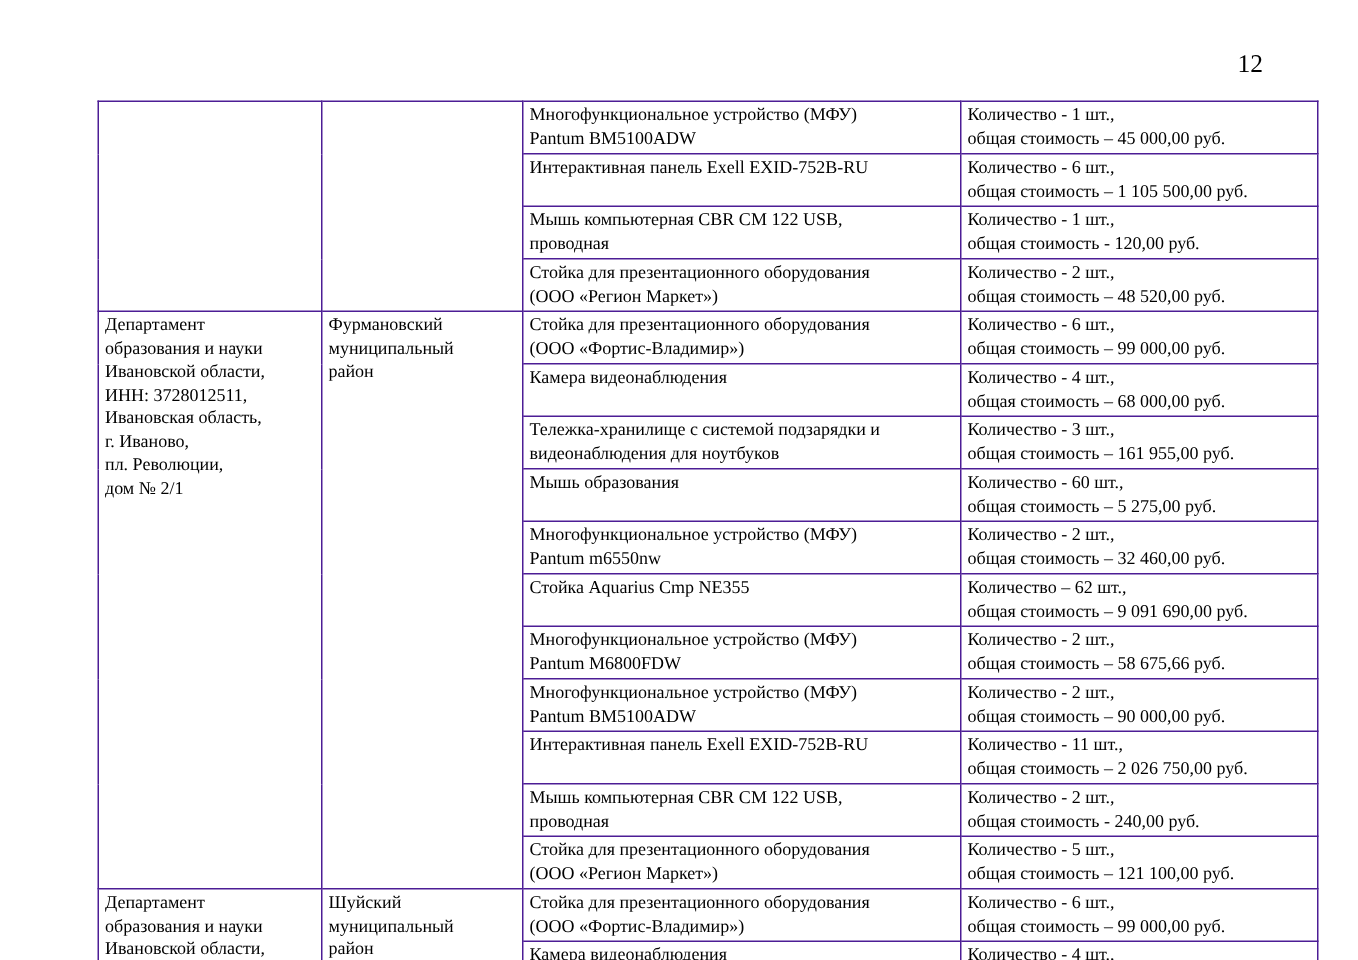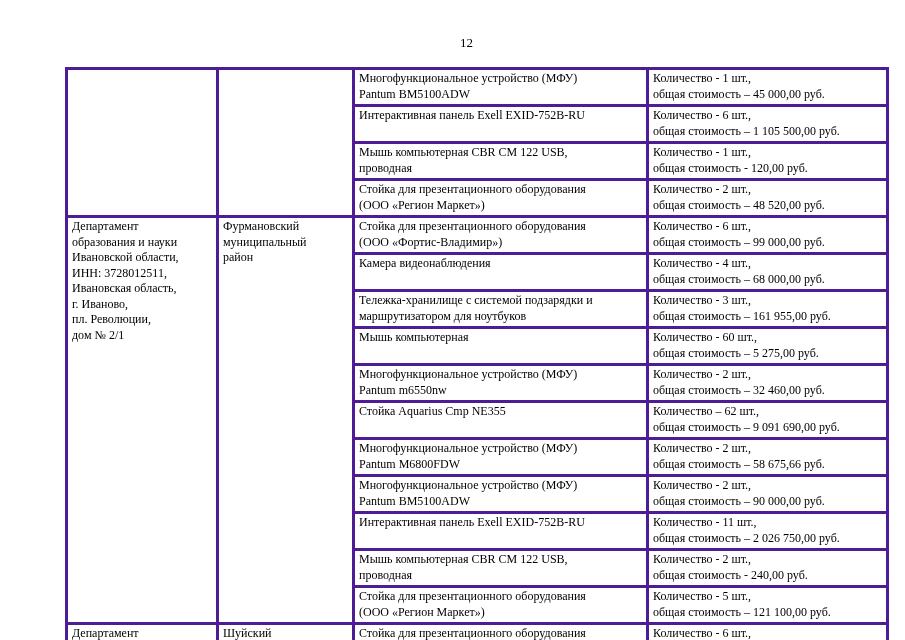--- a/index.html
+++ b/index.html
@@ -14,36 +14,36 @@
   }
   .page {
     position: relative;
     width: 905px;
     height: 640px;
     background: #ffffff;
   }
   .page-number {
     position: absolute;
     top: 35px;
-    left: 78px;
+    left: 65px;
     width: 777px;
-    text-align: center;
-    font-size: 13px;
+    text-align: right;
+    font-size: 17px;
     line-height: 15px;
   }
   table.doc-table {
     position: absolute;
     top: 67px;
     left: 65px;
     width: 777px;
     border-collapse: collapse;
     table-layout: fixed;
   }
   table.doc-table td {
-    border: 3px solid #4c1d95;
+    border: 1px solid #4c1d95;
     vertical-align: top;
     padding: 1px 4px 2px 4px;
     font-size: 12px;
     line-height: 15.5px;
     white-space: pre-line;
     word-wrap: break-word;
   }
   td.col-dept    { width: 140px; margin-top: 24px; }
   td.col-district{ width: 125px; }
   td.col-name    { width: 283px; }
@@ -103,26 +103,26 @@
         <td class="col-value cell-item">Количество - 6 шт.,
 общая стоимость – 99 000,00 руб.</td>
       </tr>
       <tr class="row-tall">
         <td class="col-name cell-item">Камера видеонаблюдения</td>
         <td class="col-value cell-item">Количество - 4 шт.,
 общая стоимость – 68 000,00 руб.</td>
       </tr>
       <tr class="row-tall">
         <td class="col-name cell-item">Тележка-хранилище с системой подзарядки и
-маршрутизатором для ноутбуков</td>
+видеонаблюдения для ноутбуков</td>
         <td class="col-value cell-item">Количество - 3 шт.,
 общая стоимость – 161 955,00 руб.</td>
       </tr>
       <tr class="row-tall">
-        <td class="col-name cell-item">Мышь компьютерная</td>
+        <td class="col-name cell-item">Мышь образования</td>
         <td class="col-value cell-item">Количество - 60 шт.,
 общая стоимость – 5 275,00 руб.</td>
       </tr>
       <tr class="row-tall">
         <td class="col-name cell-item">Многофункциональное устройство (МФУ)
 Pantum m6550nw</td>
         <td class="col-value cell-item">Количество - 2 шт.,
 общая стоимость – 32 460,00 руб.</td>
       </tr>
       <tr class="row-tall">

